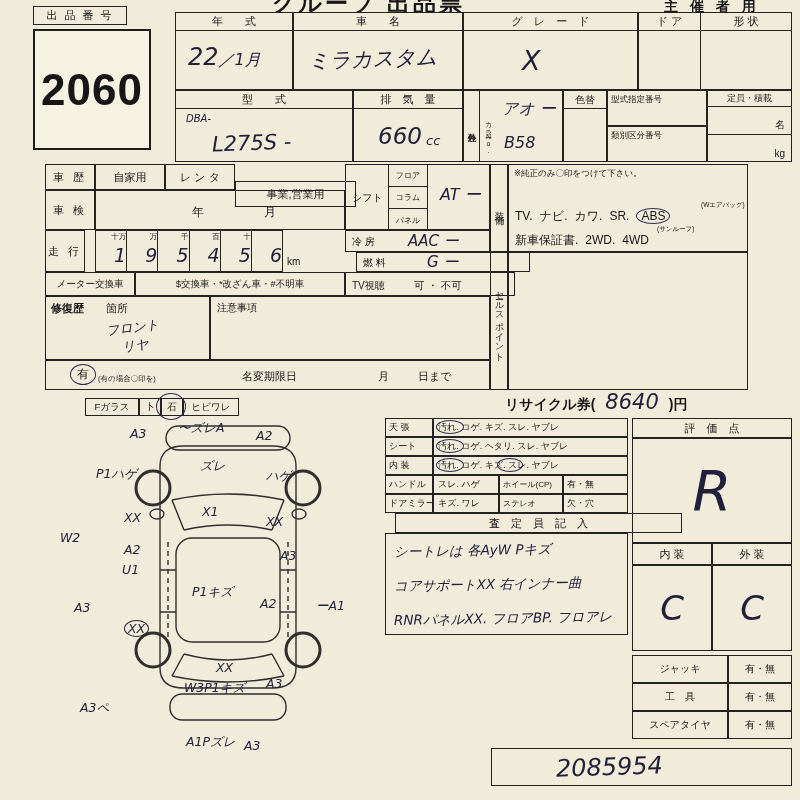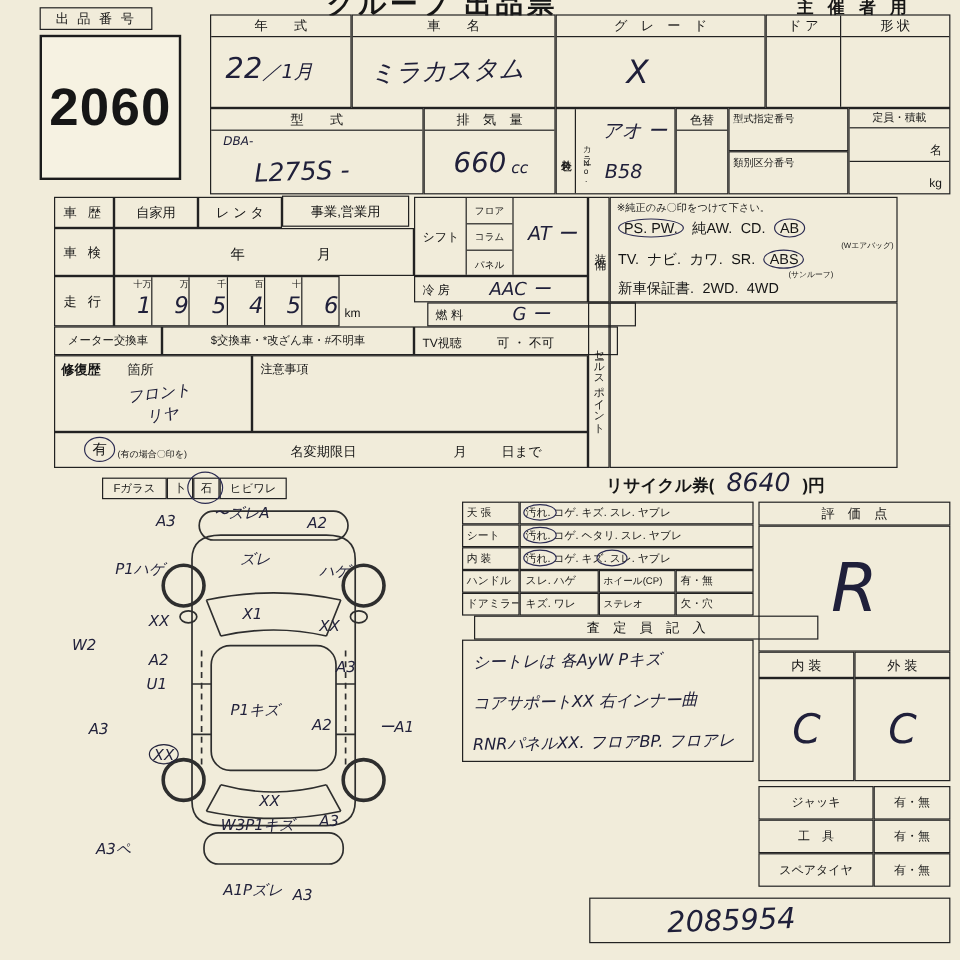--- a/index.html
+++ b/index.html
@@ -109,29 +109,29 @@
       <span>名</span>
     </div>
     <div class="abs" style="left:0;bottom:0;width:100%;height:26px;display:flex;align-items:flex-end;justify-content:flex-end;padding:0 6px 2px 0;font-size:10px">
       <span>kg</span>
     </div>
   </div>
 
   <div class="abs b flexc lbl" style="left:45px;top:164px;width:50px;height:26px;letter-spacing:3px">車 歴</div>
   <div class="abs b flexc lbl" style="left:95px;top:164px;width:70px;height:26px">自家用</div>
   <div class="abs b flexc lbl" style="left:165px;top:164px;width:70px;height:26px">レ ン タ</div>
-  <div class="abs b flexc lbl" style="left:235px;top:163px;width:106px;height:26px">事業,営業用</div>
+  <div class="abs b flexc lbl" style="left:235px;top:181px;width:121px;height:26px">事業,営業用</div>
 
   <div class="abs b flexc lbl" style="left:45px;top:190px;width:50px;height:40px;letter-spacing:3px">車 検</div>
   <div class="abs b" style="left:95px;top:190px;width:250px;height:40px">
     <span class="abs" style="left:96px;top:13px;font-size:12px">年</span>
     <span class="abs" style="left:168px;top:13px;font-size:12px">月</span>
   </div>
 
-  <div class="abs b flexc lbl" style="left:45px;top:230px;width:50px;height:42px;letter-spacing:3px">走 行</div>
+  <div class="abs b flexc lbl" style="left:45px;top:230px;width:40px;height:42px;letter-spacing:3px">走 行</div>
   <div class="abs b" style="left:95px;top:230px;width:188px;height:42px;display:flex">
     <div class="odo-col">
         <div class="odo-h">十万</div>
         <div class="odo-d hw">1</div>
       </div>
     <div class="odo-col">
         <div class="odo-h">万</div>
         <div class="odo-d hw">9</div>
       </div>
     <div class="odo-col">
@@ -174,23 +174,20 @@
     <span class="abs hw" style="left:70px;top:0;font-size:15px">G ー</span>
   </div>
   <div class="abs b" style="left:345px;top:272px;width:170px;height:24px">
     <span class="abs" style="left:6px;top:6px;font-size:10px">TV視聴</span>
     <span class="abs" style="left:68px;top:6px;font-size:10.5px">可 ・ 不可</span>
   </div>
 
   <div class="abs b vt flexc" style="left:490px;top:164px;width:18px;height:88px;font-size:10px;letter-spacing:5px">装備</div>
   <div class="abs b" style="left:508px;top:164px;width:240px;height:88px">
     <div class="abs" style="left:5px;top:3px;font-size:8.5px">※純正のみ〇印をつけて下さい。</div>
-    <div class="abs eqrow" style="left:6px;top:17px;font-size:12px">
-      <span class="hcirc"><span>PS.</span> <span>PW.</span></span><span>純AW.</span><span>CD.</span><span class="hcirc">AB</span>
-    </div>
     <div class="abs" style="left:192px;top:36px;font-size:6.5px">(Wエアバッグ)</div>
     <div class="abs eqrow" style="left:6px;top:43px;font-size:12px">
       <span>TV.</span><span>ナビ.</span><span>カワ.</span><span>SR.</span><span class="hcirc">ABS</span>
     </div>
     <div class="abs" style="left:148px;top:60px;font-size:6.5px">(サンルーフ)</div>
     <div class="abs eqrow" style="left:6px;top:67px;font-size:12px">
       <span>新車保証書.</span><span>2WD.</span><span>4WD</span>
     </div>
   </div>
 

